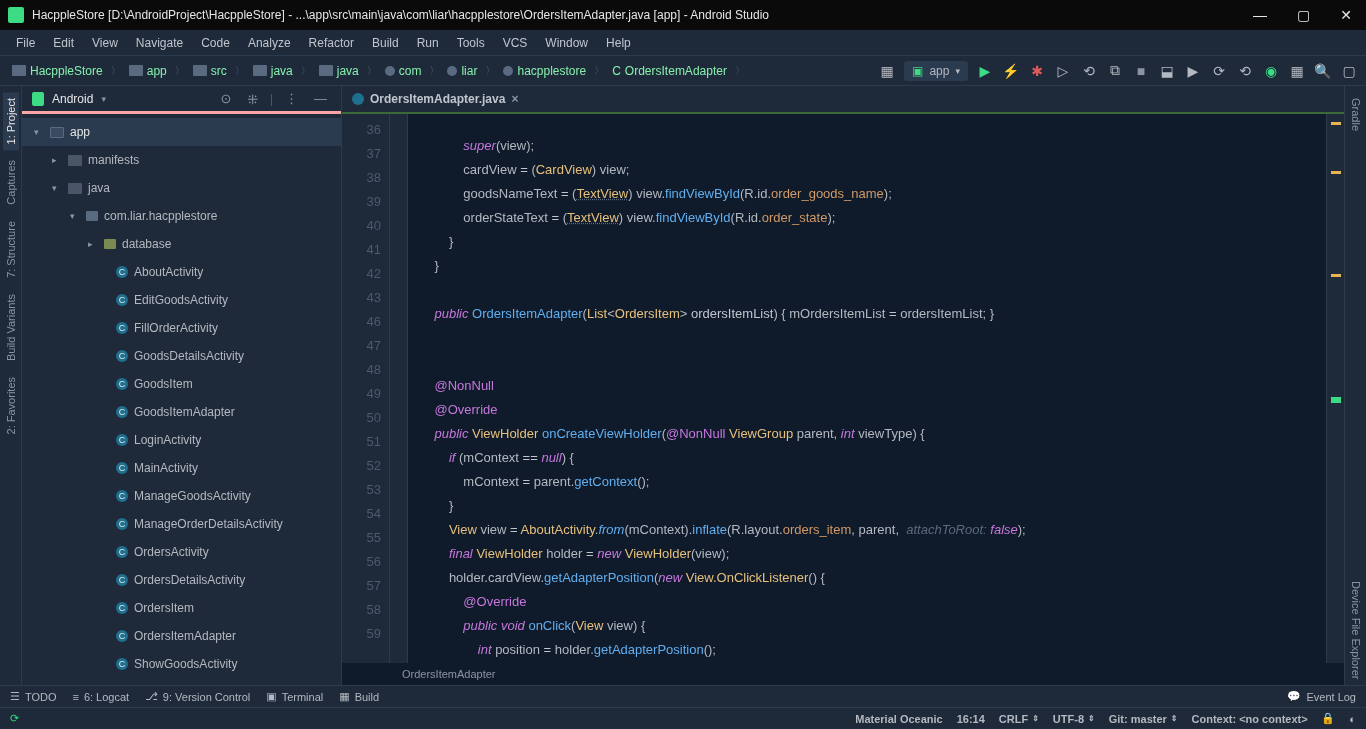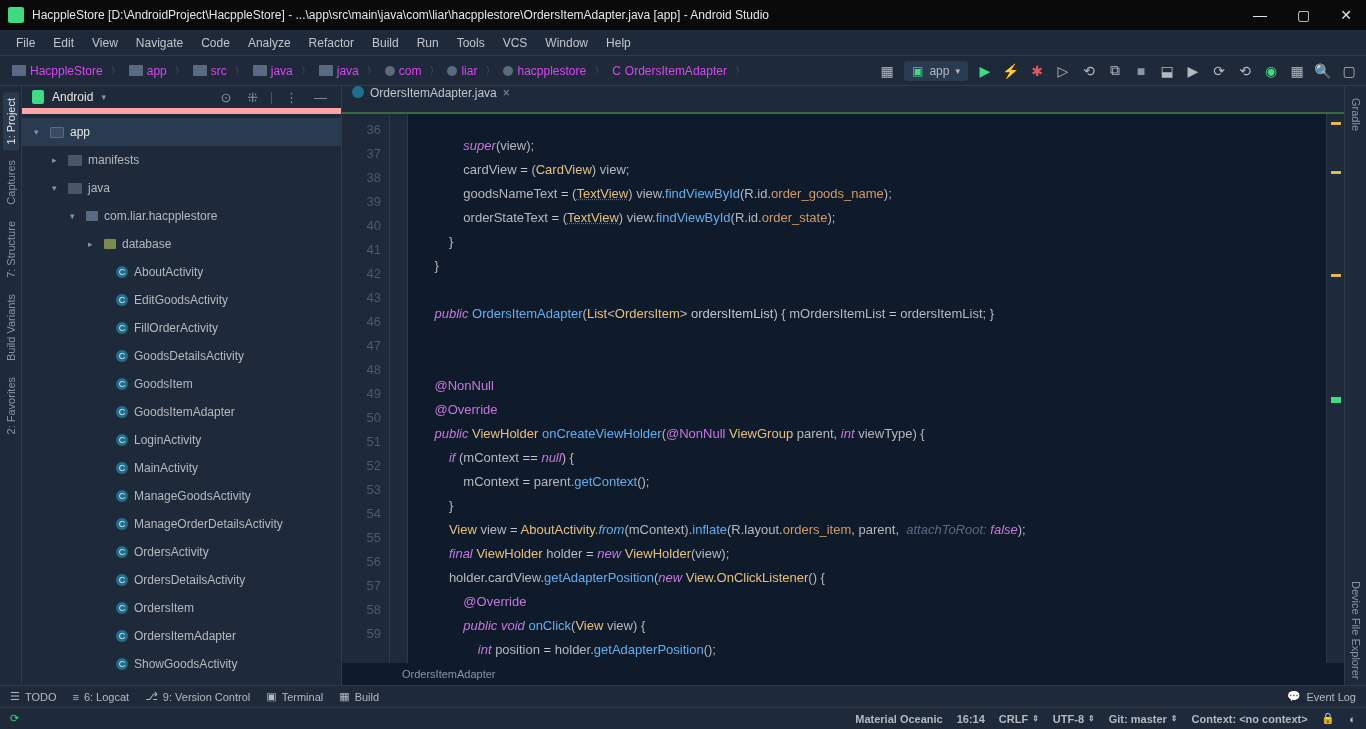--- a/index.html
+++ b/index.html
@@ -12,21 +12,21 @@
 .titlebar .win-controls { display: flex; gap: 18px; font-size: 14px; }
 .titlebar .win-controls span { cursor: pointer; padding: 0 6px; }
 
 
 .menubar { height: 26px; background: #1e2a3a; display: flex; align-items: center; padding: 0 8px; gap: 2px; border-bottom: 1px solid #2a3a4f; }
 .menubar .item { padding: 3px 8px; color: #c0c5ce; cursor: pointer; }
 
 
 .toolbar { height: 30px; background: #1e2a3a; display: flex; align-items: center; padding: 0 8px; border-bottom: 1px solid #2a3a4f; }
 .breadcrumb { display: flex; align-items: center; gap: 4px; flex: 1; overflow: hidden; }
-.breadcrumb .crumb { display: flex; align-items: center; gap: 4px; color: #d946ef; padding: 2px 4px; }
+.breadcrumb .crumb { display: flex; align-items: center; gap: 4px; color: #86efac; padding: 2px 4px; }
 .breadcrumb .sep { color: #5a6a80; font-size: 10px; }
 .breadcrumb .folder-icon { width: 14px; height: 11px; background: #5a6a80; border-radius: 1px; display:inline-block; }
 .breadcrumb .pkg-icon { width: 10px; height: 10px; border-radius: 50%; background: #5a6a80; display:inline-block; }
 .toolbar-right { display: flex; align-items: center; gap: 8px; }
 .toolbar-right .run-selector { display:flex; align-items:center; gap:6px; background:#2a3a4f; padding:3px 8px; border-radius:3px; }
 .toolbar-right .tbtn { width:18px; height:18px; display:flex; align-items:center; justify-content:center; cursor:pointer; font-size:14px; }
 .run-icon { color:#3ddc84; }
 .debug-icon { color:#e05a5a; }
 
 
@@ -39,40 +39,40 @@
 
 
 .right-tabs { width: 22px; background: #1e2a3a; border-left: 1px solid #2a3a4f; display:flex; flex-direction:column; align-items:center; padding-top:6px; }
 .side-stripe { width: 18px; background: #1e2a3a; display:flex; flex-direction:column; align-items:center; padding-top:8px; position:relative; border-left:1px solid #2a3a4f;}
 .side-stripe .bar { width:10px; height:3px; background:#e6b450; margin-bottom:40px; }
 .side-stripe .bar.green { background:#3ddc84; height:6px; }
 .side-stripe .bar.orange { background:#e6b450; }
 
 
 .project-panel { width: 320px; background: #1e2a3a; border-right: 1px solid #2a3a4f; display:flex; flex-direction:column; }
-.project-header { height: 28px; display:flex; align-items:center; padding:0 10px; gap:8px; border-bottom:6px solid #fca5a5; }
+.project-header { height: 28px; display:flex; align-items:center; padding:0 10px; gap:8px; border-bottom:3px solid #fca5a5; }
 .project-header .droid { width:12px; height:14px; background:#3ddc84; border-radius:2px; }
 .project-header .sel { color:#e6e6e6; font-weight:500; }
 .project-header .chev { font-size:9px; color:#8a94a6; }
 .project-header .spacer { flex:1; }
 .project-header .hbtn { color:#8a94a6; padding:0 4px; cursor:pointer; font-size:13px; }
 .tree { flex:1; overflow:auto; padding:4px 0; }
 .tree-node { display:flex; align-items:center; height:28px; padding-left:12px; gap:6px; cursor:pointer; }
 .tree-node.sel { background:#2a3a4f; color:#e6e6e6; }
 .tree-node .arrow { width:10px; font-size:9px; color:#8a94a6; }
 .tree-node .folder { width:14px; height:11px; background:#4a5568; border-radius:1px; }
 .tree-node .folder.mod { background:#3a4a60; border:1px solid #5a6a80; }
 .tree-node .pkg { width:12px; height:10px; background:#5a6a80; border-radius:1px; }
 .tree-node .pkg.db { background:#7a8a50; }
 .tree-node .cls { width:12px; height:12px; border-radius:50%; background:#1f6f8f; color:#e6e6e6; font-size:9px; display:flex; align-items:center; justify-content:center; }
 
 
 .editor { flex:1; background:#0f1a2a; display:flex; flex-direction:column; position:relative; }
 .editor-tabs { height:28px; display:flex; align-items:center; border-bottom:2px solid #3a6a3a; background:#1e2a3a; }
-.editor-tab { display:flex; align-items:flex-start; gap:6px; padding:0 10px; height:100%; color:#c0c5ce; }
+.editor-tab { display:flex; align-items:center; gap:6px; padding:0 10px; height:100%; color:#c0c5ce;font-weight:bold; }
 .editor-tab .cls-icon { width:12px; height:12px; border-radius:50%; background:#1f6f8f; }
 .editor-tab .close { color:#8a94a6; font-size:12px; cursor:pointer; }
 .editor-content { flex:1; display:flex; font-family:"Consolas","Monaco",monospace; font-size:13px; overflow:hidden; }
 .gutter { width:48px; background:#1e2a3a; color:#4a5a70; text-align:right; padding:4px 8px 4px 0; line-height:24px; border-right:1px solid #2a3a4f; }
 .fold-col { width:18px; background:#1e2a3a; border-right:1px solid #2a3a4f; }
 .code { flex:1; padding:20px 12px; line-height:24px; white-space:pre; color:#b4b8c0; overflow:hidden; }
 .code .kw { color:#c678dd; font-style:italic; }
 .code .mn { color:#c0c5ce; }
 .code .typ { color:#e6c07b; }
 .code .fn { color:#61afef; }

